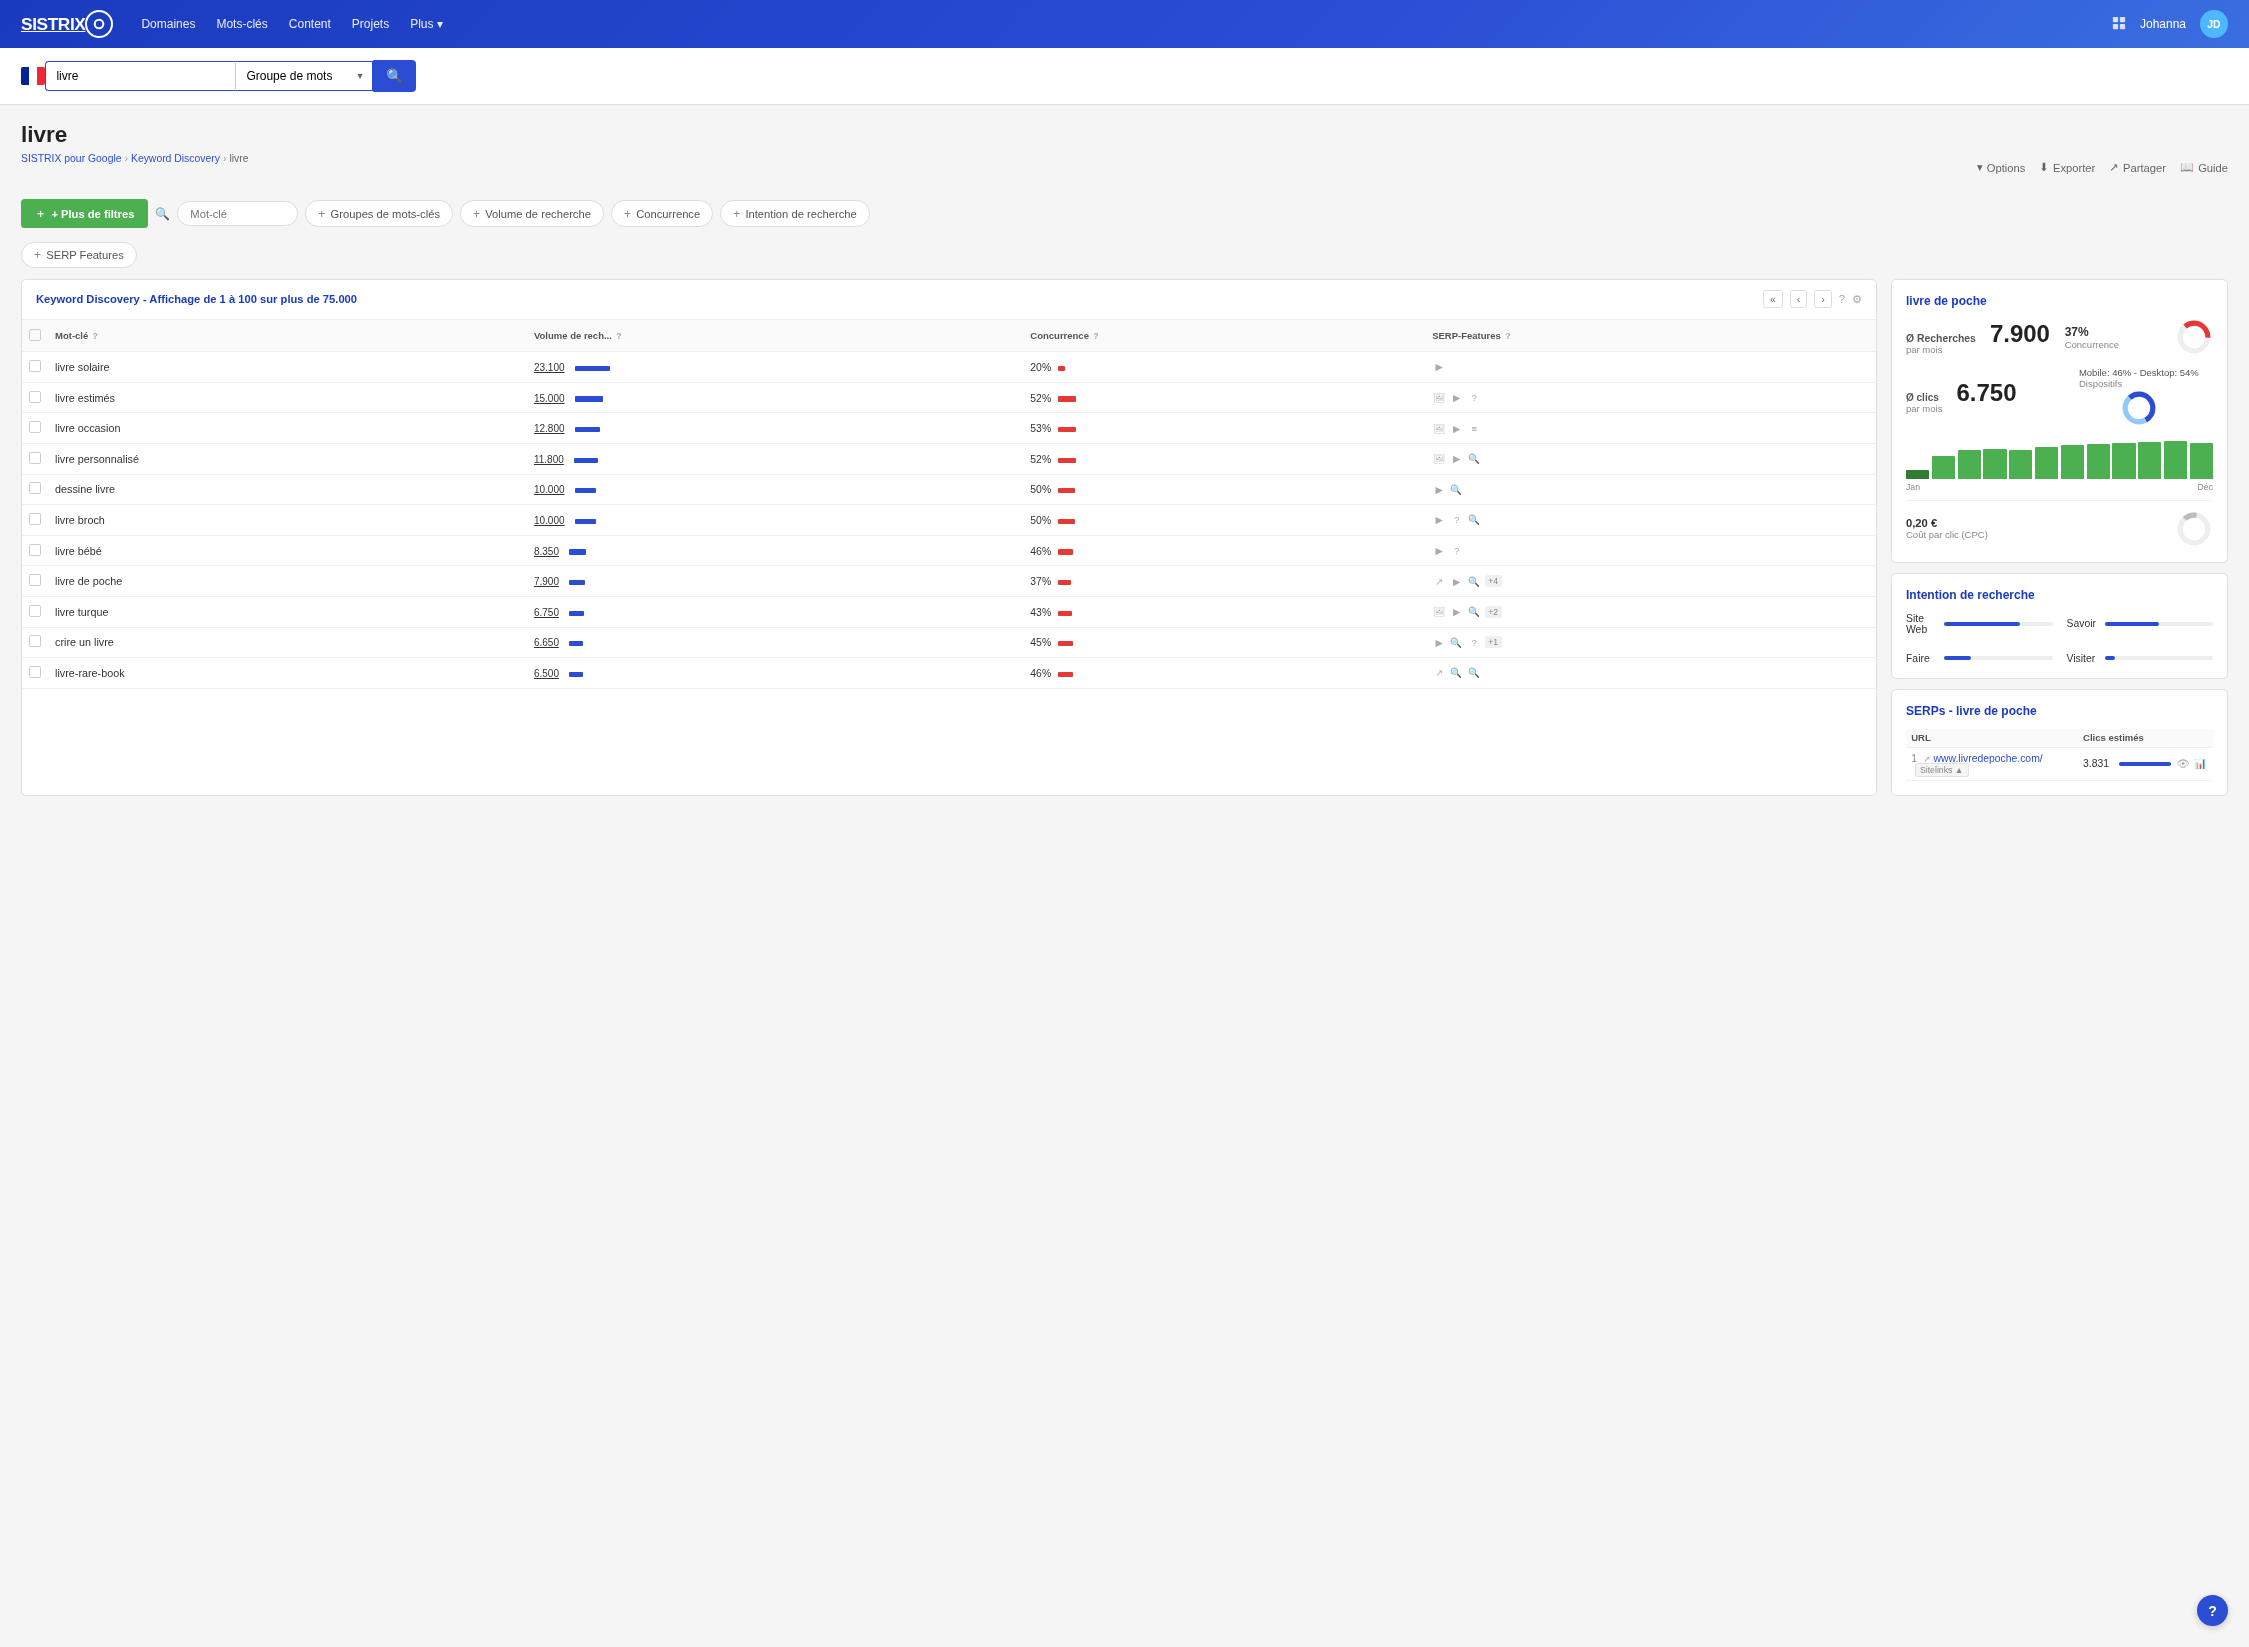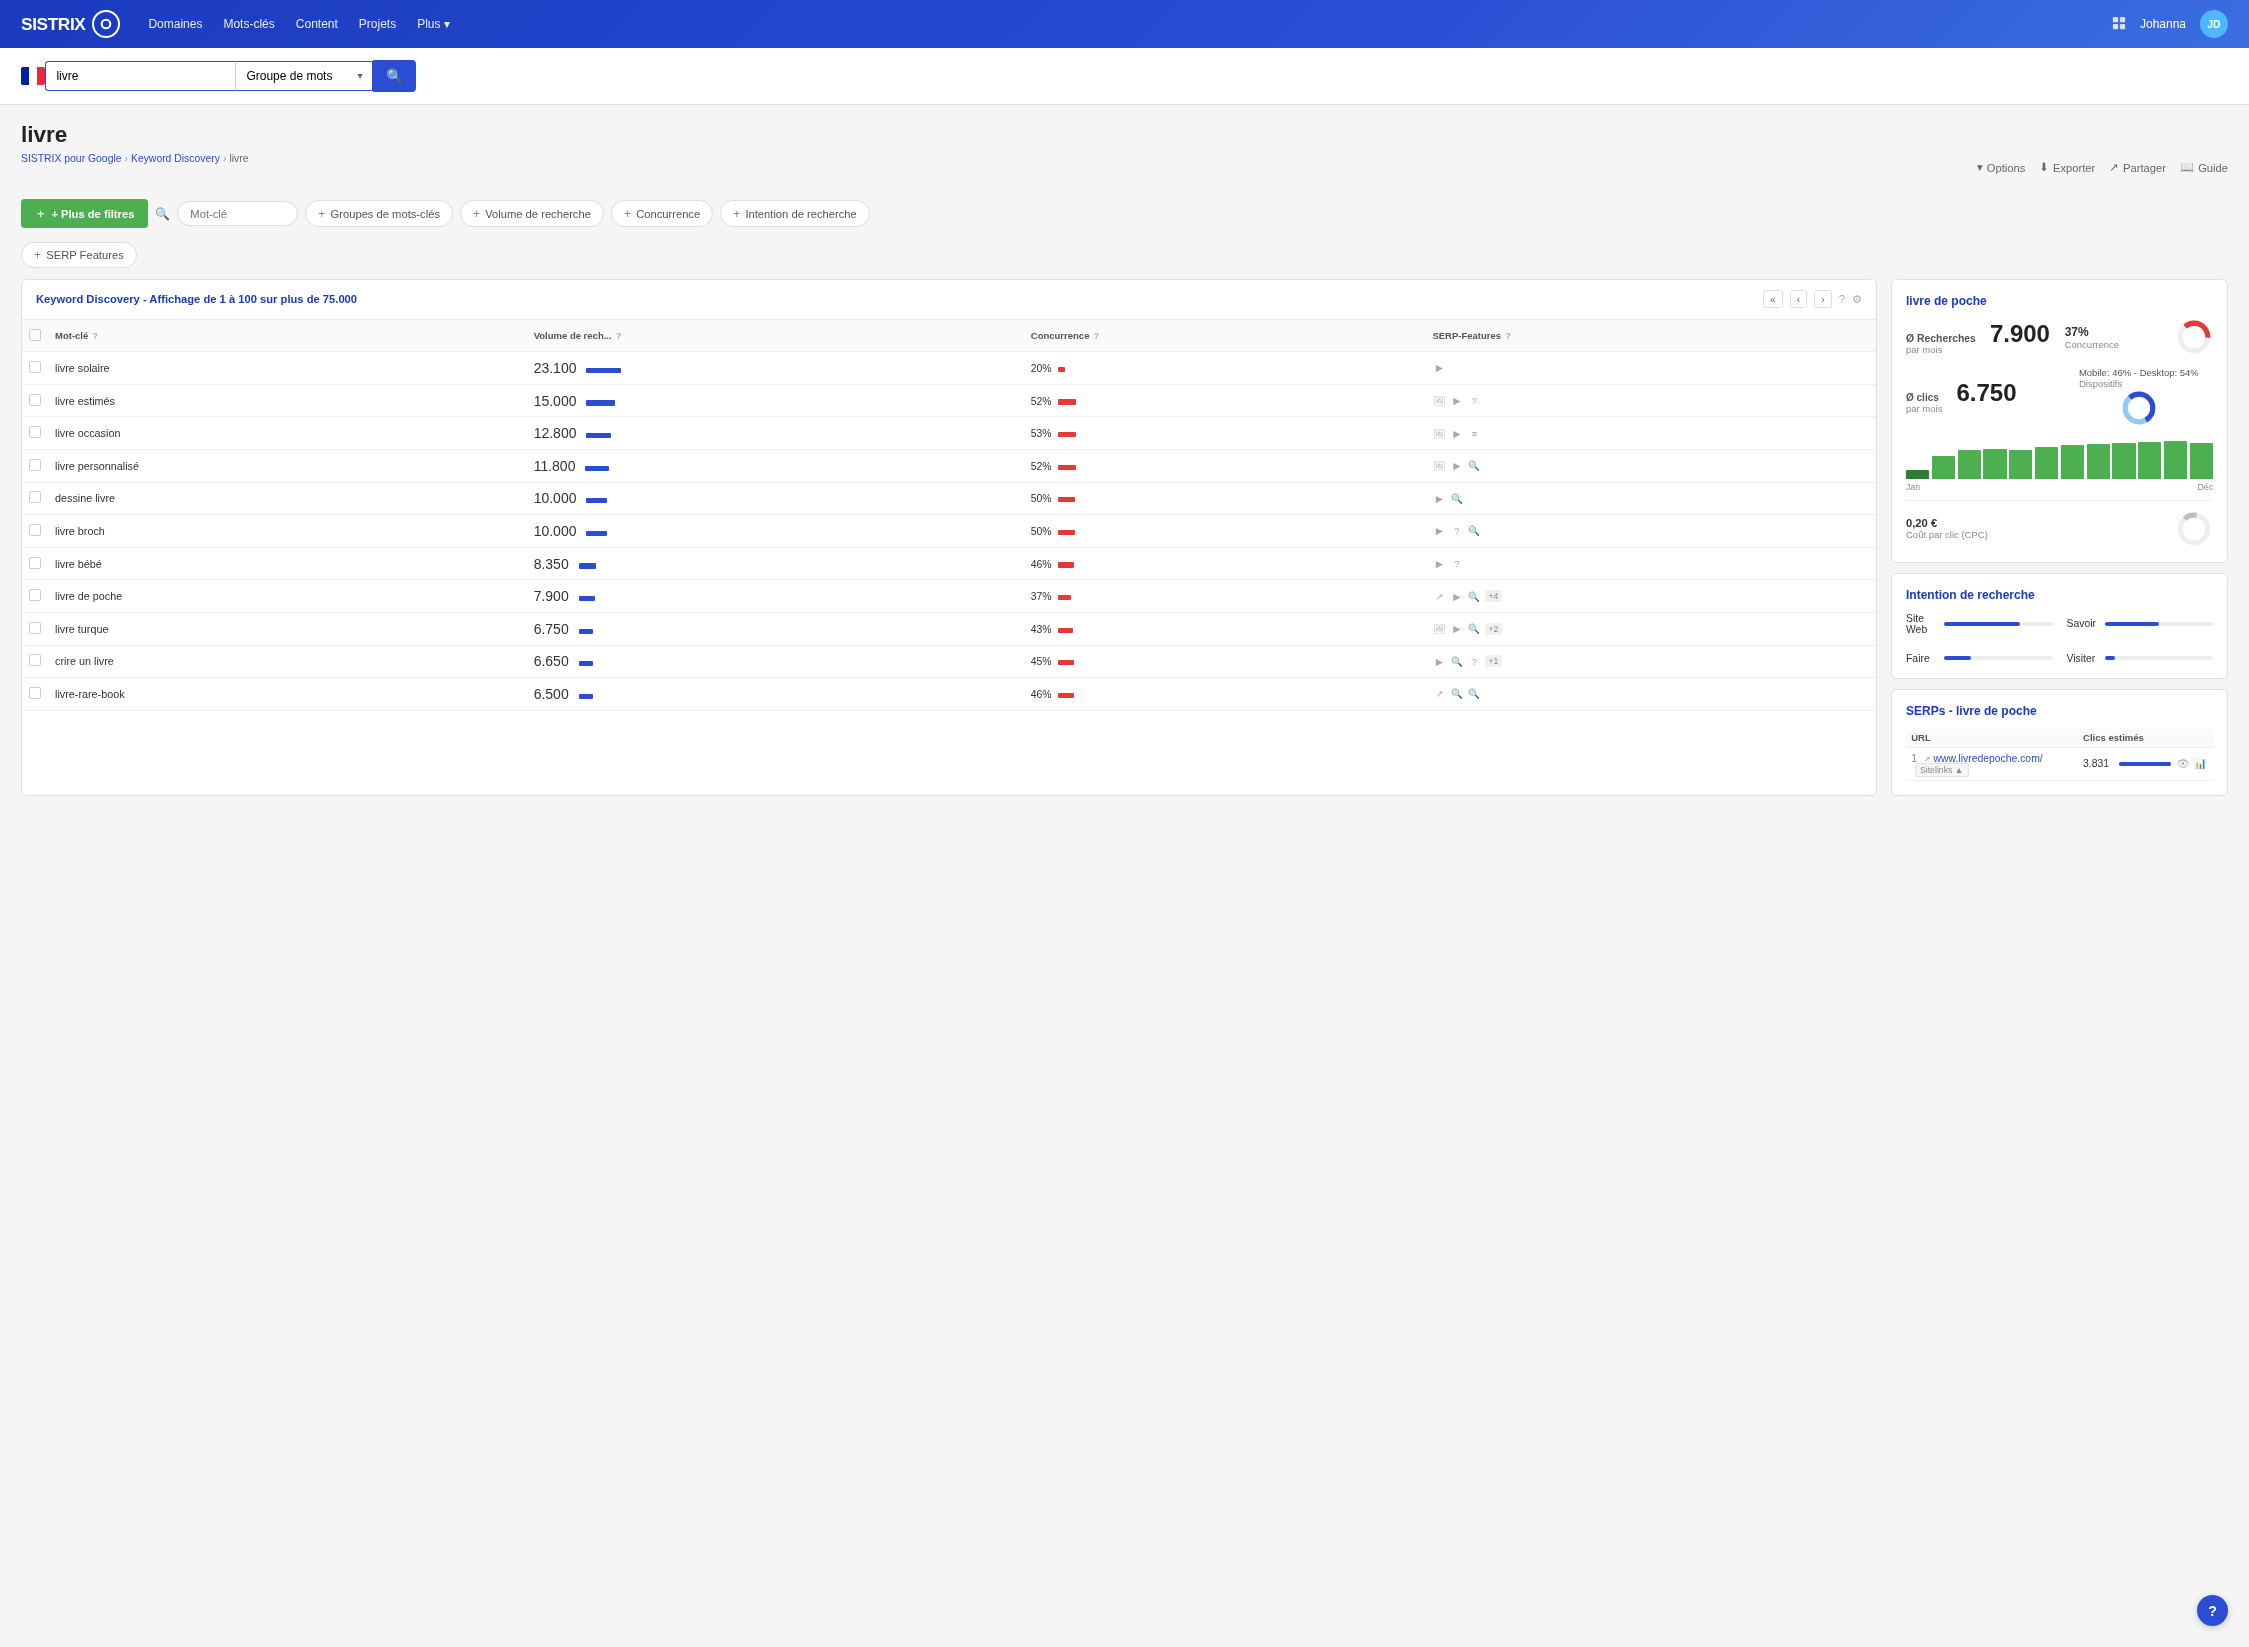--- a/index.html
+++ b/index.html
@@ -1,21 +1,21 @@
 <!DOCTYPE html>
 <html style="font-size:14px"><head>
   <meta charset="utf-8">
   <style>
     * { box-sizing: border-box; margin: 0; padding: 0; }
     body { font-family: -apple-system, BlinkMacSystemFont, 'Segoe UI', Arial, sans-serif; font-size: 11.2px; background: #f5f5f5; color: #333; }
 
     
     .header { background: linear-gradient(135deg, #1a3bbf 0%, #2a4dd4 60%, #3a6ee0 100%); padding: 0 21px; height: 48px; display: flex; align-items: center; justify-content: space-between; }
     .header-left { display: flex; align-items: center; gap: 28px; }
-    .logo { display: flex; align-items: center; gap: 7px; color: white; font-size: 17.3px; font-weight: 700; letter-spacing: -0.4px; }
+    .logo { display: flex; align-items: center; color: white; font-size: 17.3px; font-weight: 700; letter-spacing: -0.4px; text-decoration: underline; }
     .logo-circle { width: 28px; height: 28px; border: 2.6px solid white; border-radius: 50%; display: flex; align-items: center; justify-content: center; }
     .nav { display: flex; gap: 21px; }
     .nav-item { color: rgba(255,255,255,0.9); font-size: 12px; font-weight: 500; cursor: pointer; text-decoration: none; display: flex; align-items: center; gap: 3.5px; }
     .header-right { display: flex; align-items: center; gap: 14px; }
     .grid-icon { color: white; opacity: 0.8; }
     .user-name { color: white; font-size: 12px; }
     .avatar { width: 28px; height: 28px; border-radius: 50%; background: #4db8ff; display: flex; align-items: center; justify-content: center; color: white; font-size: 10.4px; font-weight: 700; }
 
     
     .search-bar { background: white; padding: 12px 21px; display: flex; align-items: center; gap: 0; border-bottom: 0.9px solid #e0e0e0; }
@@ -49,21 +49,21 @@
     .table-header { padding: 10.4px 14px; display: flex; align-items: center; justify-content: space-between; border-bottom: 0.9px solid #eee; }
     .table-title { font-size: 11.2px; font-weight: 600; color: #1a3bbf; }
     .table-nav { display: flex; align-items: center; gap: 7px; }
     .table-nav button { background: none; border: 0.9px solid #ddd; border-radius: 2.6px; padding: 2.6px 6px; cursor: pointer; color: #666; font-size: 10.4px; }
     table { width: 100%; border-collapse: collapse; }
     thead th { padding: 8.7px 7px; text-align: left; font-size: 9.5px; font-weight: 600; color: #555; border-bottom: 1.7px solid #eee; background: #fafafa; }
     th.check-col, td.check-col { width: 26px; }
     tbody tr { border-bottom: 0.9px solid #f0f0f0; }
     tbody td { padding: 7.8px 7px; font-size: 10.8px; color: #333; vertical-align: middle; }
     .kw-link { color: #333; text-decoration: none; }
-    .vol-num { font-size: 14px; color: #333; margin-right: 7px; }
+    .vol-num { font-size: 10px; color: #333; margin-right: 7px; text-decoration: underline; }
     .bar-blue { display: inline-block; height: 5.2px; background: #2a4dd4; border-radius: 0.9px; }
     .comp-pct { font-size: 10.4px; color: #333; margin-right: 3.5px; }
     .bar-red { display: inline-block; height: 5.2px; background: #e53935; border-radius: 0.9px; }
     .serp-icons { display: flex; align-items: center; gap: 3.5px; color: #aaa; font-size: 10.4px; }
     .serp-icon { width: 14px; height: 10.4px; display: inline-flex; align-items: center; justify-content: center; }
     .badge-plus { font-size: 8.7px; color: #888; background: #f0f0f0; border-radius: 2.6px; padding: 0.9px 3.5px; }
 
     
     .right-panel { display: flex; flex-direction: column; gap: 10.4px; }
     .card { background: white; border-radius: 5.2px; border: 0.9px solid #e0e0e0; padding: 14px; }

